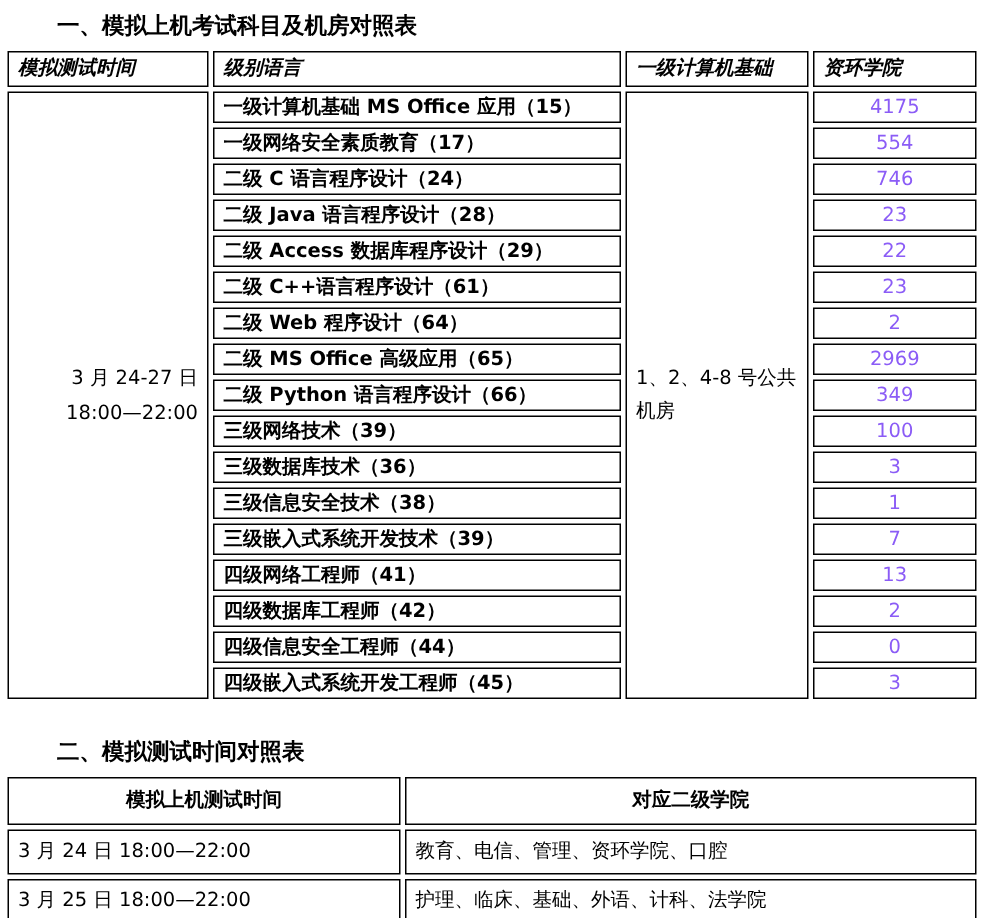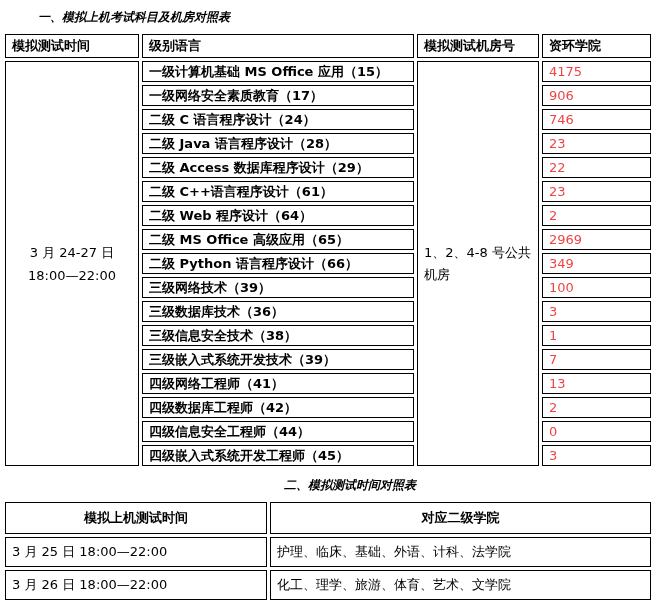--- a/index.html
+++ b/index.html
@@ -9,30 +9,28 @@
     width: 662px;
     height: 612px;
     overflow: hidden;
     font-family: "DejaVu Sans", sans-serif;
     color: #000000;
   }
   .doc {
     width: 662px;
   }
   .sec-title {
-    font-size: 12px;
+    font-size: 15px;
     font-weight: bold;
     margin: 8px 0 5px 38px;
     line-height: 18px;
     white-space: nowrap;
-    font-style: italic;
   }
   .sec-title2 {
-    margin-top: 7px;
-    text-align: center;
+    margin-top: 23px;
   }
   table {
     border-collapse: separate;
     border-spacing: 3px;
     table-layout: fixed;
     width: 652px;
     margin-left: 2px;
   }
   td, th {
     border: 1px solid #000000;
@@ -43,28 +41,30 @@
     padding: 1px 6px;
     line-height: 15px;
     overflow: hidden;
     white-space: nowrap;
   }
   
   .t1 th {
     font-weight: bold;
     height: 20px;
     line-height: 16px;
+    font-style: italic;
   }
   .t1 td.subject-cell { height: 17px; font-weight: bold; }
   .t1 td.count-cell {
-    color: #ef4444;
+    color: #8b5cf6;
     height: 17px;
+    text-align: center;
   }
   .t1 td.time-cell {
-    text-align: center;
+    text-align: right;
     white-space: normal;
   }
   .t1 td.time-cell .tline { line-height: 23px; }
   .t1 td.room-cell {
     white-space: normal;
     line-height: 22px;
     vertical-align: middle;
   }
   
   .t2 th {
@@ -89,35 +89,35 @@
     <colgroup>
       <col style="width:134px">
       <col style="width:272px">
       <col style="width:122px">
       <col style="width:109px">
     </colgroup>
     <tbody>
       <tr>
         <th>模拟测试时间</th>
         <th>级别语言</th>
-        <th>模拟测试机房号</th>
+        <th>一级计算机基础</th>
         <th>资环学院</th>
       </tr>
       <tr>
         <td class="time-cell" rowspan="17">
           <div class="tline">3 月 24-27 日</div>
           <div class="tline">18:00—22:00</div>
         </td>
         <td class="subject-cell">一级计算机基础 MS Office 应用（15）</td>
         <td class="room-cell" rowspan="17">1、2、4-8 号公共机房</td>
         <td class="count-cell">4175</td>
       </tr>
       <tr>
         <td class="subject-cell">一级网络安全素质教育（17）</td>
-        <td class="count-cell">906</td>
+        <td class="count-cell">554</td>
       </tr>
       <tr>
         <td class="subject-cell">二级 C 语言程序设计（24）</td>
         <td class="count-cell">746</td>
       </tr>
       <tr>
         <td class="subject-cell">二级 Java 语言程序设计（28）</td>
         <td class="count-cell">23</td>
       </tr>
       <tr>
@@ -181,20 +181,24 @@
     <colgroup>
       <col style="width:262px">
       <col style="width:381px">
     </colgroup>
     <tbody>
       <tr>
         <th>模拟上机测试时间</th>
         <th>对应二级学院</th>
       </tr>
       <tr>
+        <td>3 月 24 日 18:00—22:00</td>
+        <td>教育、电信、管理、资环学院、口腔</td>
+      </tr>
+      <tr>
         <td>3 月 25 日 18:00—22:00</td>
         <td>护理、临床、基础、外语、计科、法学院</td>
       </tr>
       <tr>
         <td>3 月 26 日 18:00—22:00</td>
         <td>化工、理学、旅游、体育、艺术、文学院</td>
       </tr>
 
     </tbody>
   </table>

